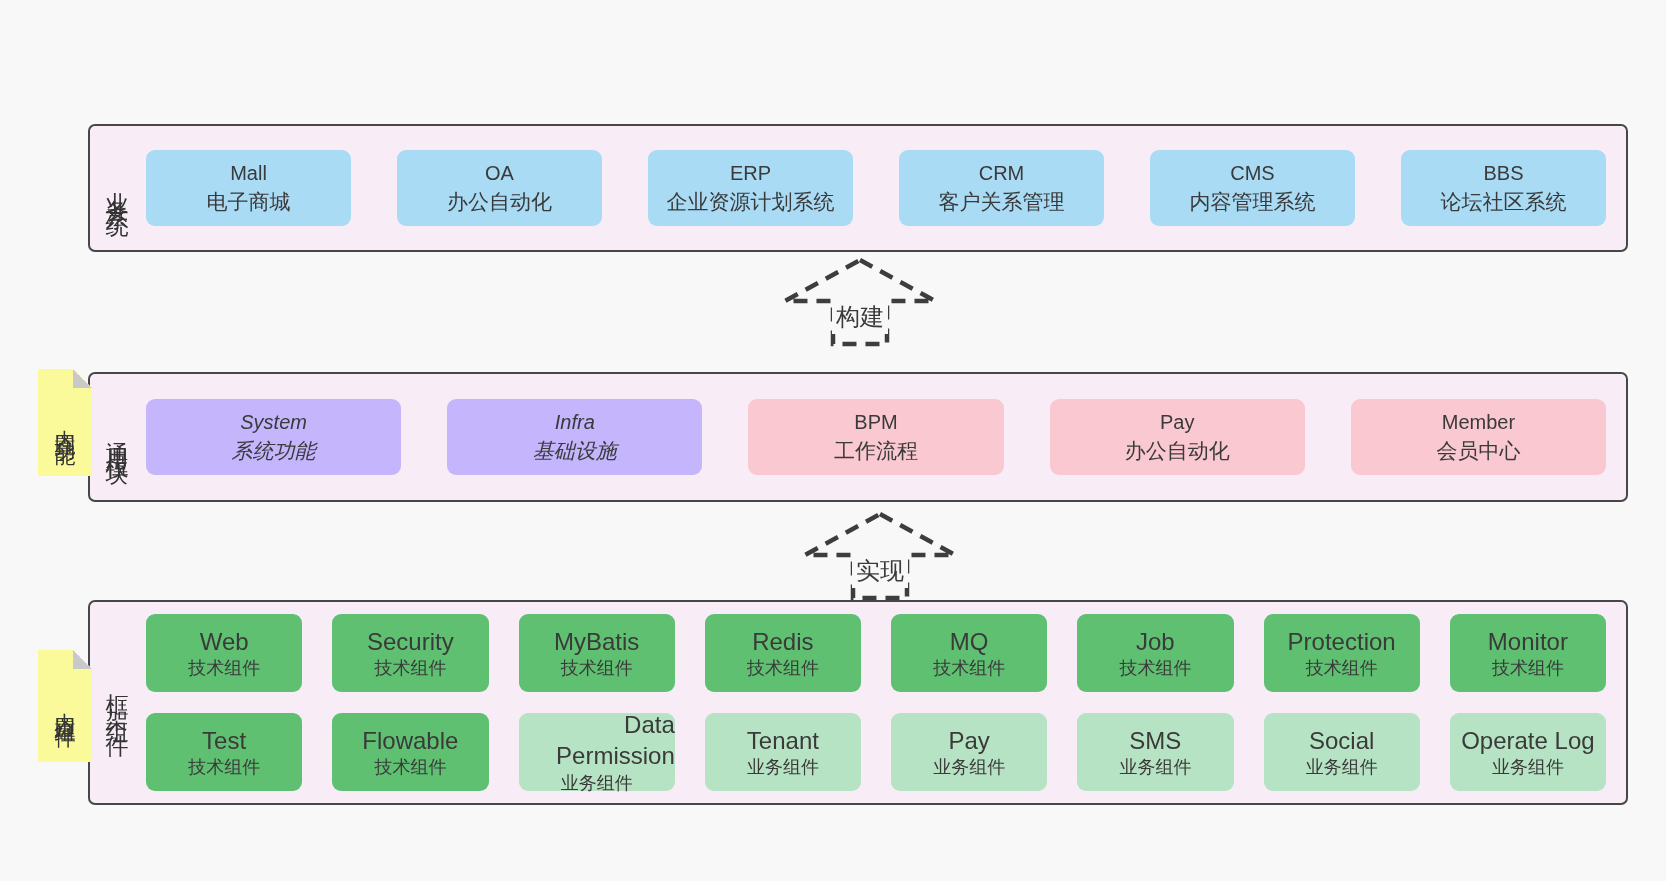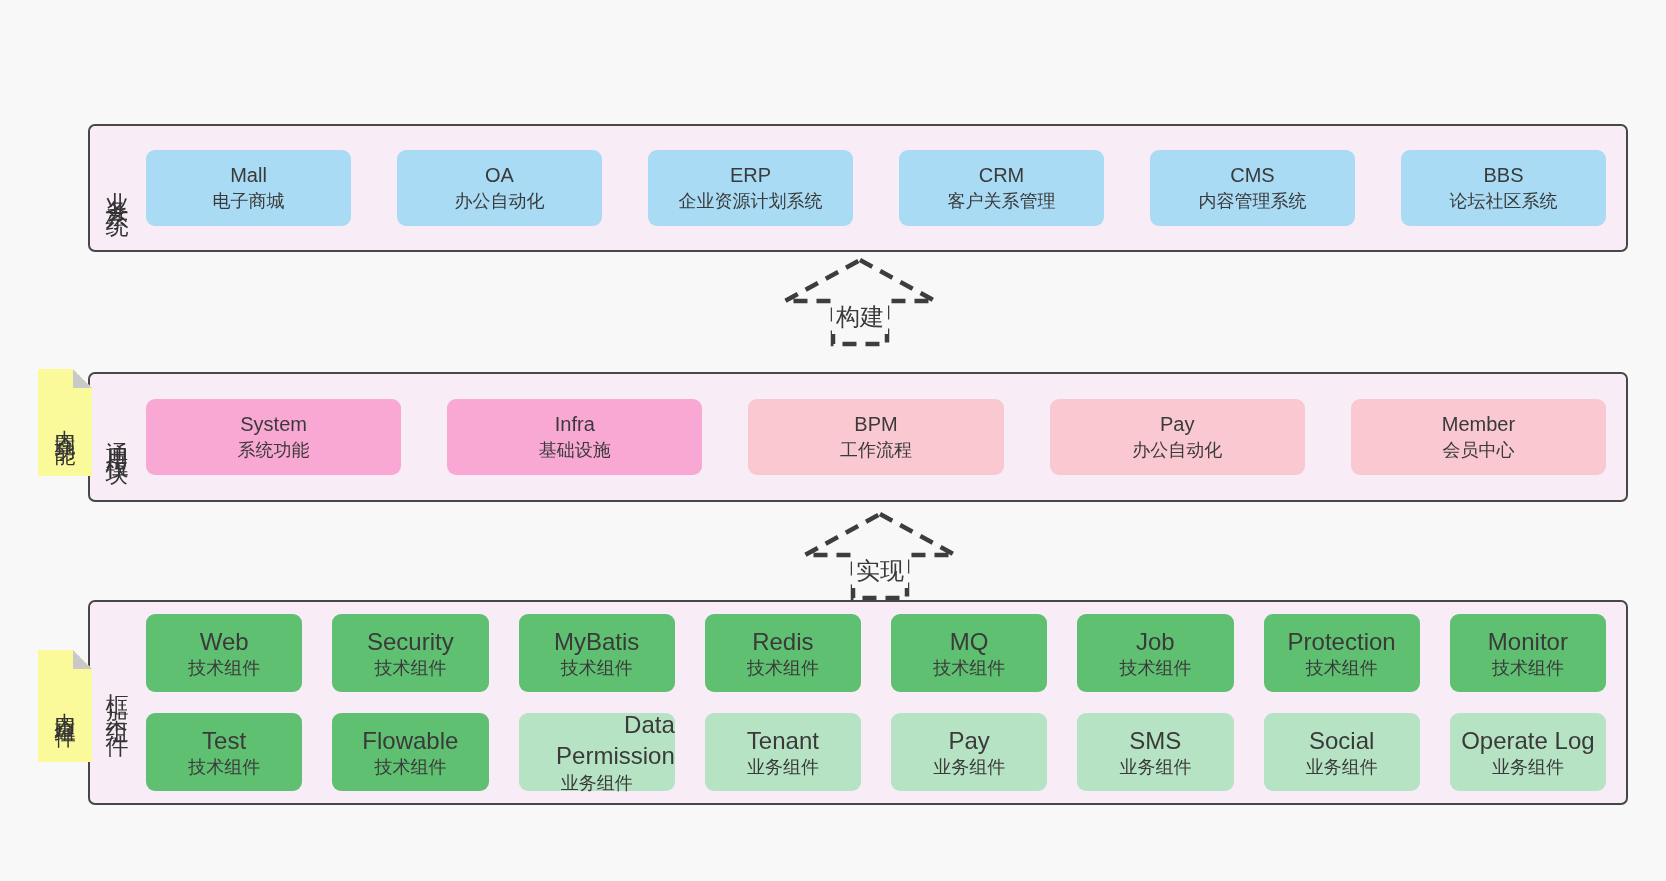--- a/index.html
+++ b/index.html
@@ -22,26 +22,26 @@
   .side-label.spread{letter-spacing:14px;}
   .boxes{flex:1;display:flex;align-items:center;gap:46px;}
   .grid{flex:1;display:flex;flex-direction:column;justify-content:center;gap:21px;}
   .row{display:flex;gap:30px;}
   .box{
     flex:1;height:76px;border-radius:9px;
     display:flex;flex-direction:column;align-items:center;justify-content:center;
     text-align:right;line-height:1.4;
   }
   .box .en{font-size:20px;}
-  .box .cn{font-size:18px;}
+  .box .cn{font-size:21px;}
   .row .box{height:78px;line-height:1.3;}
   .row .box .en{font-size:24px;}
   .row .box .cn{font-size:18px;}
   .blue{background:#a9dbf5;}
-  .red{background:#f9a8d4;}
+  .red{background:#c4b5fd;font-style:italic;}
   .pink{background:#f9c8d1;}
   .green{background:#5fc071;}
   .lgreen{background:#b6e3c3;}
   .arrow{position:absolute;width:176px;height:92px;}
   .arrow svg{position:absolute;top:0;left:0;}
   .arrow-label{
     position:absolute;left:50%;top:44px;transform:translateX(-50%);
     background:#f8f8f8;padding:1px 4px;font-size:24px;color:#3a3a3a;white-space:nowrap;
   }
   .note{

